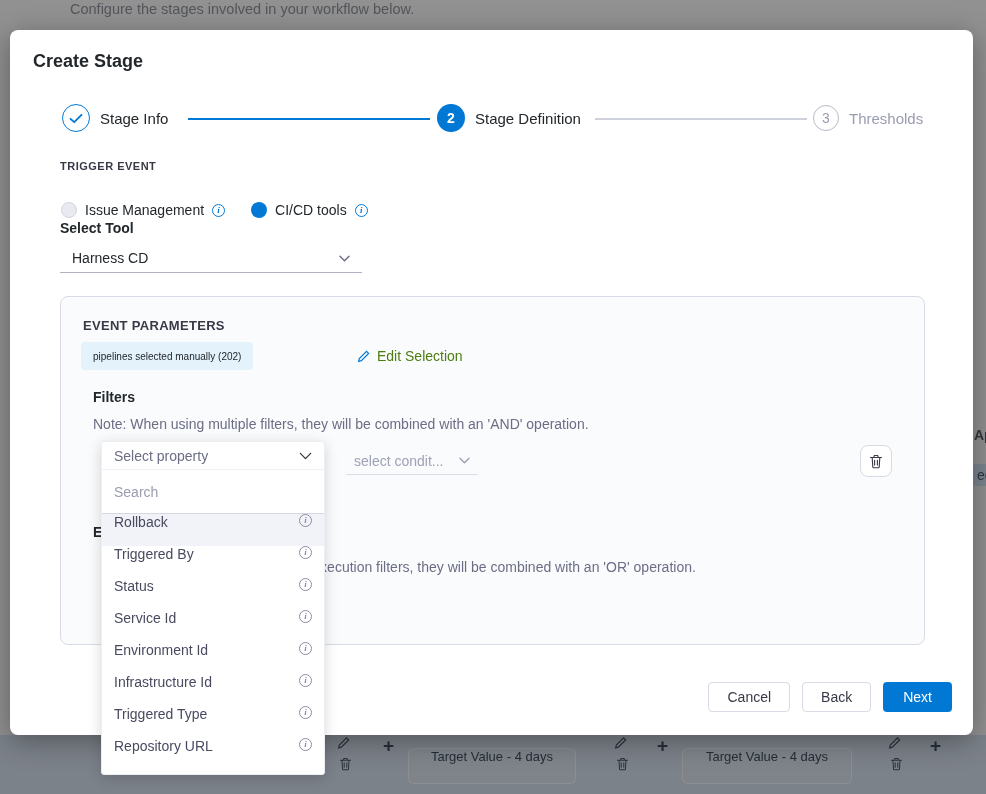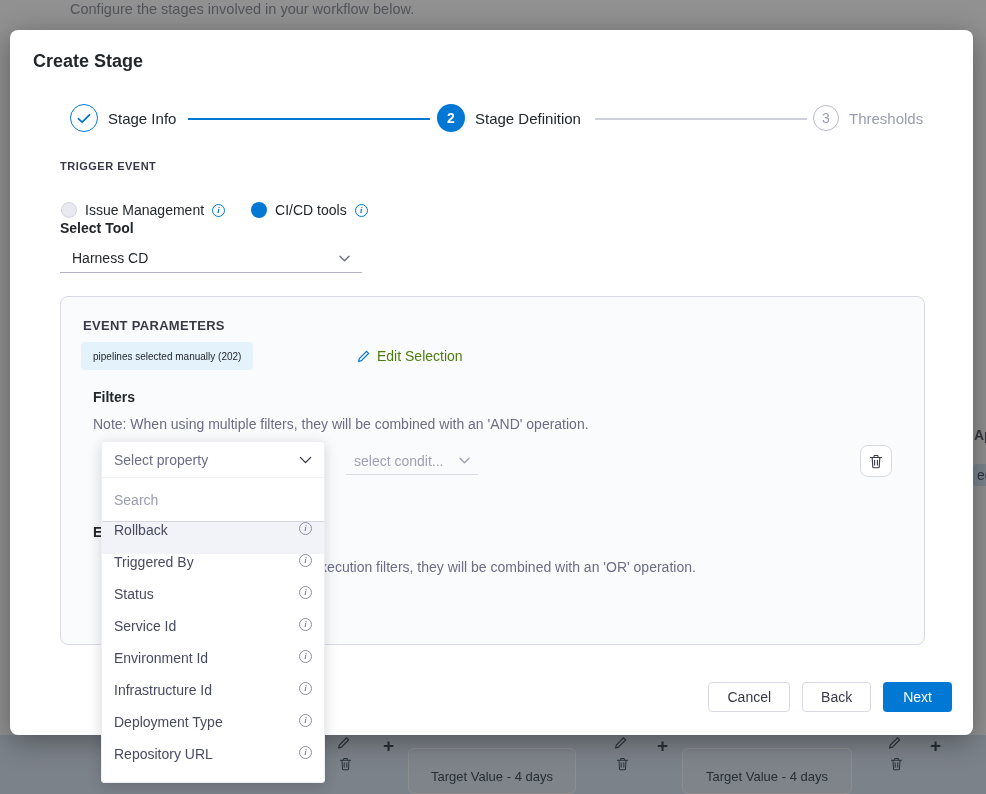--- a/index.html
+++ b/index.html
@@ -9,23 +9,23 @@
   
   .backdrop { position:absolute; inset:0; background:#fdfdfd; }
   .bd-top { position:absolute; left:0; top:0; right:0; height:36px; background:#fff; }
   .bd-top-text { position:absolute; left:70px; top:1px; font-size:14.5px; font-weight:400; color:#8e939a; }
   .frag { position:absolute; font-size:14px; font-weight:600; color:#555b61; }
   .frag-ap { left:974px; top:427px; }
   .frag-ed { left:973px; top:464px; background:#d8e7f6; padding:3px 6px 3px 4px; border-radius:3px; color:#4e5d6c; font-weight:400; }
   .bd-bottom { position:absolute; left:0; top:735px; right:0; height:59px; background:#d9e4f0; }
   .bd-ic { position:absolute; width:13px; height:14px; color:#44525f; }
   .bd-plus { position:absolute; font-size:19px; font-weight:600; color:#3f4e5c; line-height:1; }
-  .bd-card { position:absolute; top:13px; width:168px; height:46px; border:1px solid rgba(255,255,255,0.75);
+  .bd-card { position:absolute; top:13px; width:168px; height:36px; border:1px solid rgba(255,255,255,0.75);
              border-radius:6px; background:rgba(255,255,255,0.15); display:flex; justify-content:center;
-             padding-top:20px; font-size:13px; color:#3c4a58; }
+             padding-top:0; font-size:13px; color:#3c4a58; }
 
   
   .overlay { position:absolute; inset:0; background:rgba(10,12,14,0.45); }
 
   
   .modal { position:absolute; left:10px; top:30px; width:963px; height:705px; background:#fff;
            border-radius:8px; box-shadow:0 6px 28px rgba(0,0,0,0.35); }
   .modal-title { position:absolute; left:23px; top:21px; font-size:18px; font-weight:600; color:#22272b; }
 
   
@@ -80,21 +80,21 @@
   .value-select { position:absolute; left:437px; top:150px; width:230px; height:28px; border-bottom:1px solid #b0b2c4;
                   display:flex; align-items:center; justify-content:space-between; padding:0 14px;
                   font-size:14px; color:#6b6d85; cursor:pointer; }
   .trash-btn { position:absolute; left:799px; top:148px; width:32px; height:32px; border:1px solid #d9dae5;
                border-radius:8px; background:#fff; display:flex; align-items:center; justify-content:center;
                color:#383946; cursor:pointer; }
 
   
   .prop-popup { position:absolute; left:40px; top:144px; width:224px; background:#fff; z-index:5;
                 border:1px solid #eceef2; border-radius:3px; box-shadow:0 3px 14px rgba(0,0,0,0.16); }
-  .prop-trigger { height:36px; display:flex; align-items:center; justify-content:space-between; padding:0 12px;
+  .prop-trigger { height:28px; display:flex; align-items:center; justify-content:space-between; padding:0 12px;
                   font-size:14px; color:#6b6d85; border-bottom:1px solid #f0f1f5; cursor:pointer; }
   .prop-trigger .chev { color:#383946; }
   .prop-search { display:block; width:100%; height:44px; border:none; border-bottom:1px solid #d6d7e2;
                  padding:0 12px; font-size:14px; color:#383946; outline:none; background:#fff;
                  font-family:"Liberation Sans","DejaVu Sans",sans-serif; }
   .prop-search::placeholder { color:#9a9cb1; }
   .menu { padding-bottom:4px; }
   .menu-item { height:32px; display:flex; justify-content:space-between; padding:0 12px;
                font-size:14px; color:#484a60; cursor:pointer; }
   .menu-item.active { background:#f2f2f9; }
@@ -147,21 +147,21 @@
         </svg>
       <span class="bd-plus" style="left:930px;top:1px">+</span>
     </div>
   </div>
 
   <div class="overlay"></div>
 
   <div class="modal">
     <div class="modal-title">Create Stage</div>
 
-    <div class="step step-done" style="left:60px;top:74px">
+    <div class="step step-done" style="left:52px;top:74px">
       <span class="step-circle">
         <svg width="14" height="11" viewBox="0 0 14 11" fill="none" stroke="#0278d5" stroke-width="1.8" stroke-linecap="round" stroke-linejoin="round">
             <polyline points="1.5,5.8 5.2,9.2 12.5,1.8"></polyline>
           </svg>
       </span>
       <span class="step-label">Stage Info</span>
     </div>
     <div class="connector conn1"></div>
     <div class="step step-active" style="left:427px;top:74px">
       <span class="step-circle">2</span>
@@ -250,21 +250,21 @@
           </div>
           <div class="menu-item">
             <span>Environment Id</span>
             <span class="info-icon gray">i</span>
           </div>
           <div class="menu-item">
             <span>Infrastructure Id</span>
             <span class="info-icon gray">i</span>
           </div>
           <div class="menu-item">
-            <span>Deployment Type</span>
+            <span>Triggered Type</span>
             <span class="info-icon gray">i</span>
           </div>
           <div class="menu-item">
             <span>Repository URL</span>
             <span class="info-icon gray">i</span>
           </div>
         </div>
       </div>
     </div>
 

